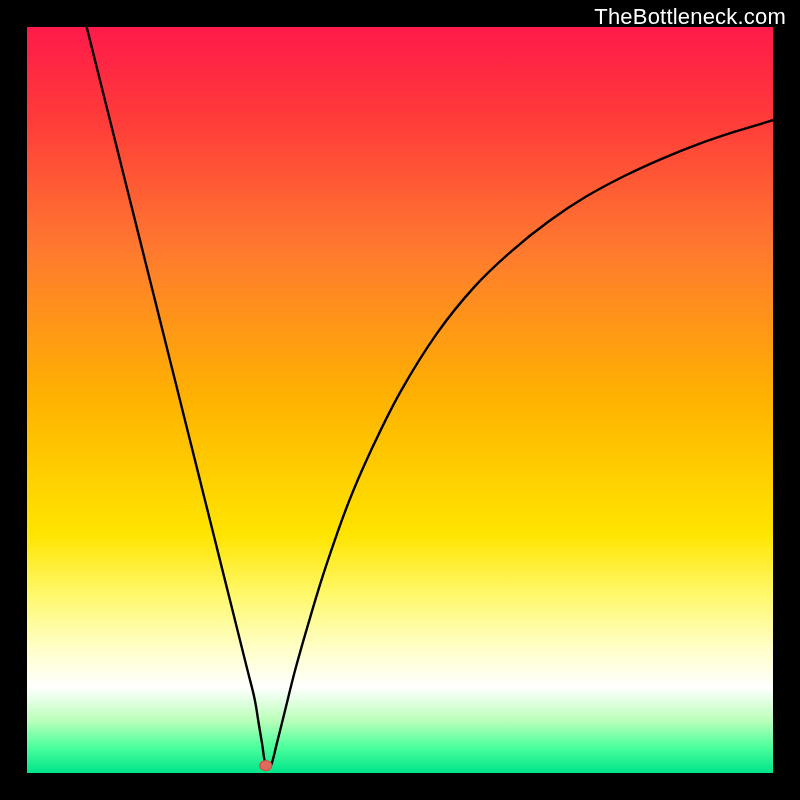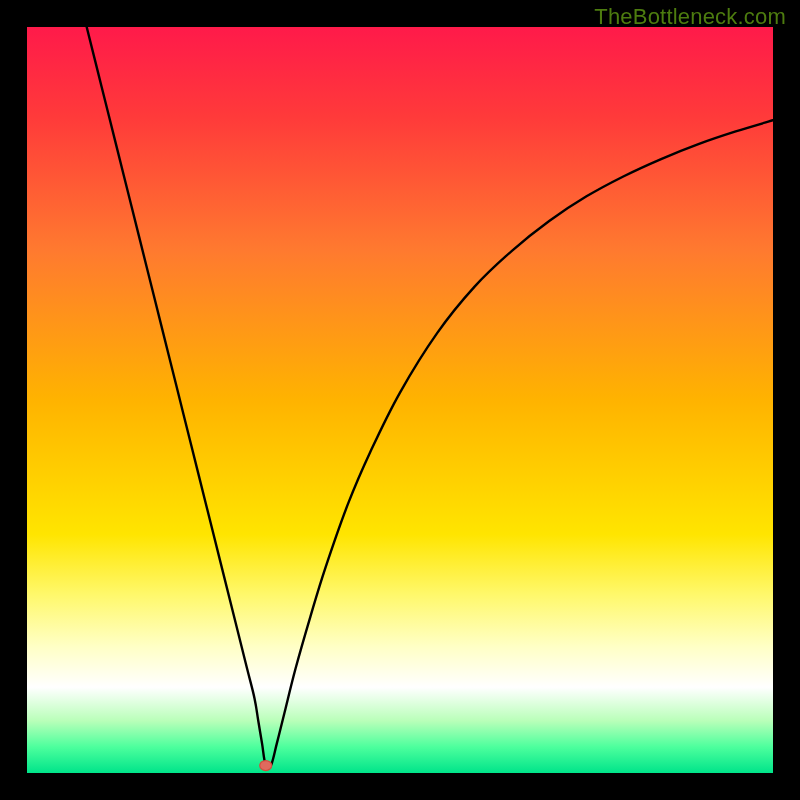--- a/index.html
+++ b/index.html
@@ -14,21 +14,21 @@
   .outer {
     position: relative;
     width: 800px;
     height: 800px;
     background: #000;
   }
   .watermark {
     position: absolute;
     top: 4px;
     right: 14px;
-    color: #4d7c0f;
+    color: #ffffff;
     font-size: 22px;
     font-weight: 500;
     letter-spacing: 0.2px;
     z-index: 10;
   }
   .plot-frame {
     position: absolute;
     left: 27px;
     top: 27px;
     width: 746px;

